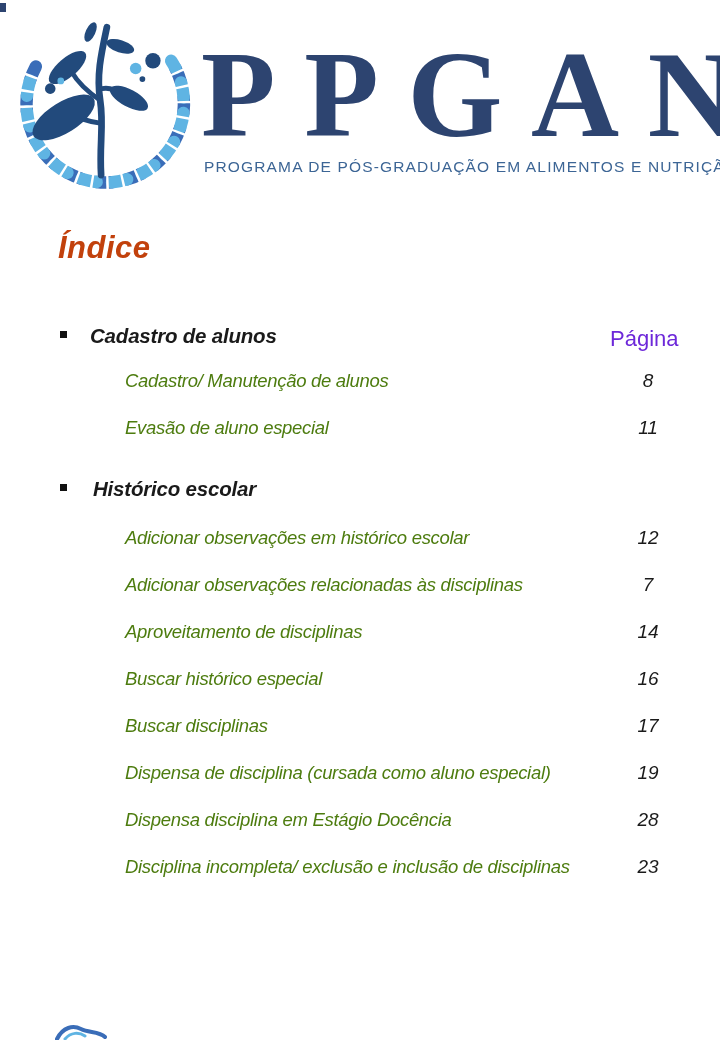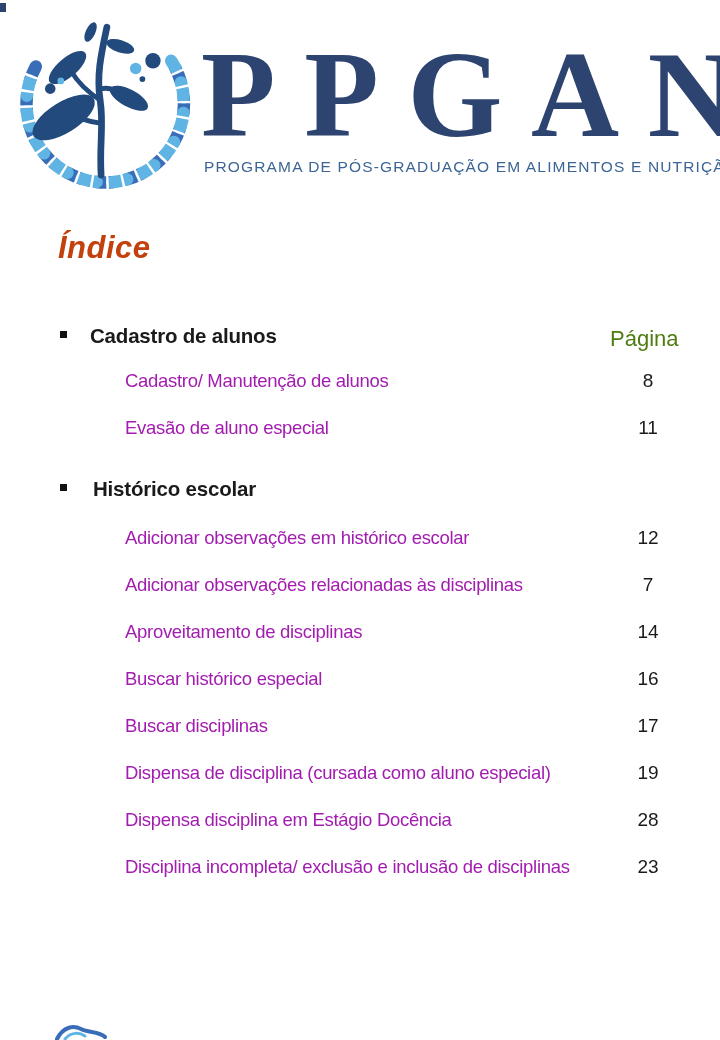--- a/index.html
+++ b/index.html
@@ -31,23 +31,23 @@
   .corner-mark{position:absolute;left:0;top:3px;width:6px;height:9px;}
   .bottom-mark{position:absolute;left:55px;top:1023px;width:52px;height:17px;overflow:hidden;}
   
   .doc-title{
     position:absolute;left:58px;top:230px;
     font-size:31px;font-weight:bold;font-style:italic;color:#c2410c;
     letter-spacing:0.5px;
   }
   .page-col-label{
     position:absolute;left:610px;top:326px;
-    font-size:22px;color:#4d7c0f;
+    font-size:22px;color:#6d28d9;
   }
-  .toc{position:absolute;left:0;top:322px;width:584px;}
+  .toc{position:absolute;left:0;top:322px;width:584px;font-style:italic;}
   .toc-section .section-header{
     display:flex;align-items:center;
     margin-left:60px;height:28px;
   }
   .bullet{
     width:7px;height:7px;background:#111;flex:none;
     margin-top:-4px;
   }
   .section-label{
     font-size:20.5px;font-weight:bold;letter-spacing:-0.2px;white-space:nowrap;
@@ -57,21 +57,21 @@
   .toc-section.second{margin-top:36px;}
   .toc-section.second .section-label{margin-left:26px;}
   .toc-section.second .section-header{margin-bottom:24px;}
   .toc-row{
     display:flex;align-items:baseline;
     margin-left:125px;width:553px;height:22px;margin-bottom:25px;
   }
   .toc-row.extra-gap{margin-top:3px;}
   .row-label{
     flex:1 1 auto;font-size:18.5px;letter-spacing:-0.3px;white-space:nowrap;
-    color:#a21caf;
+    color:#4d7c0f;
   }
   .row-page{
     flex:none;width:60px;text-align:center;font-size:19px;color:#1a1a1a;
   }
 </style>
 </head>
 <body>
 
 <div class="page">
 

